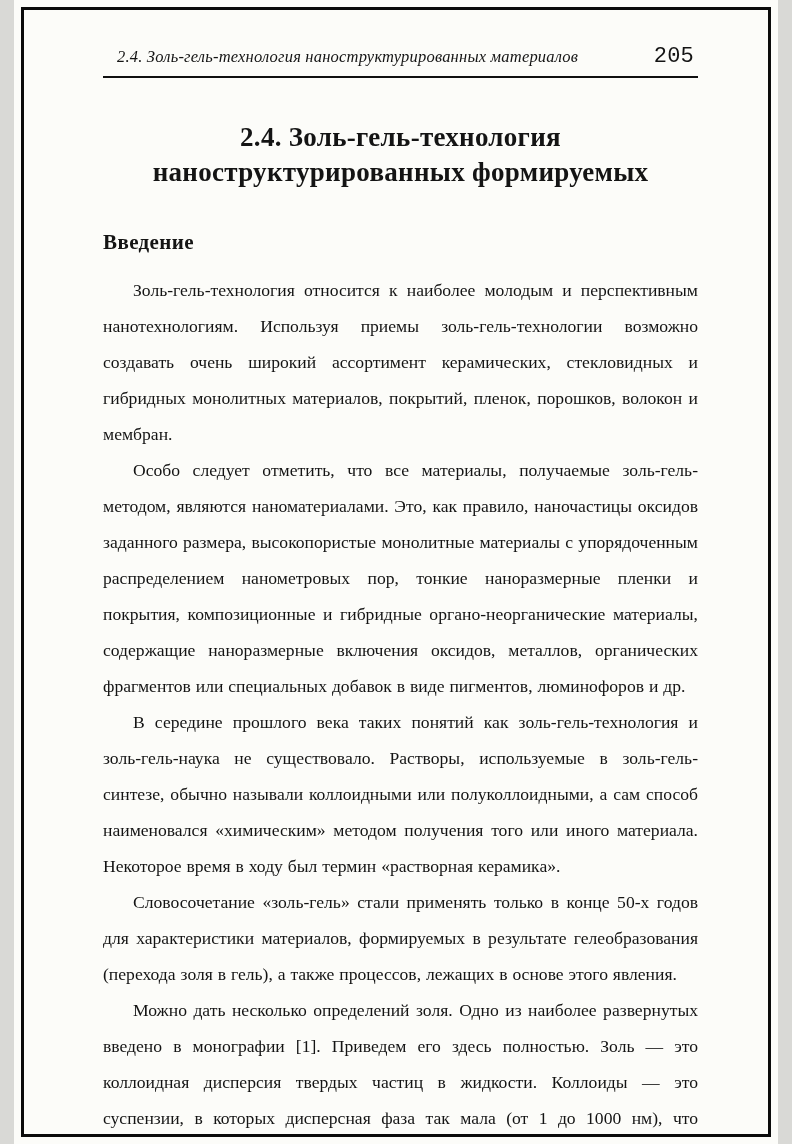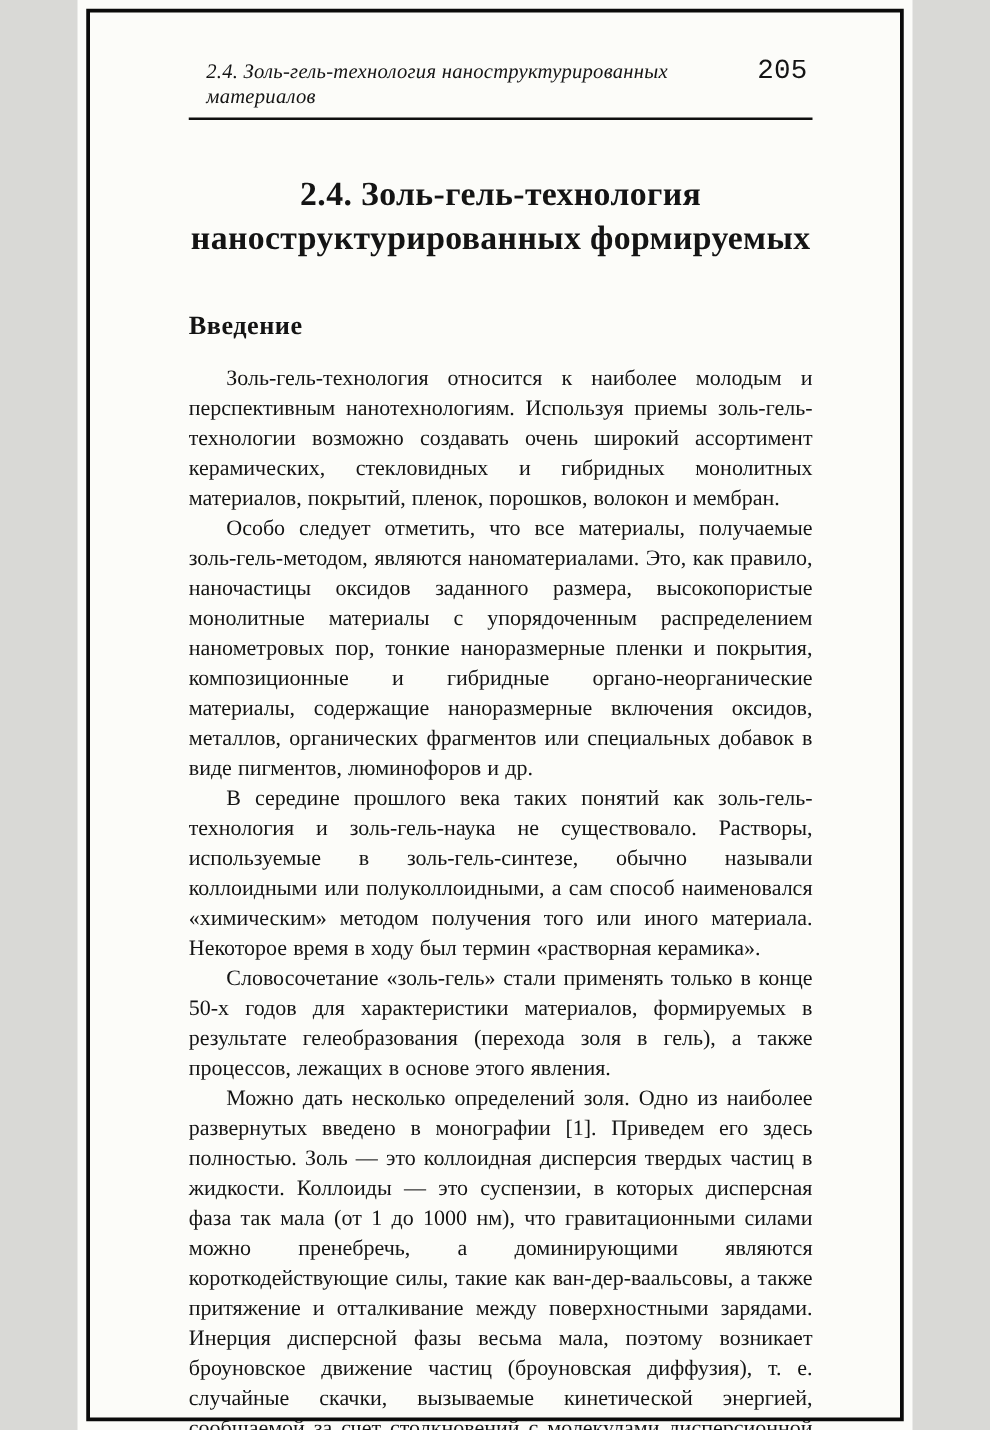--- a/index.html
+++ b/index.html
@@ -2,21 +2,21 @@
 <html lang="ru"><head>
 <meta charset="utf-8">
 <style>
   html, body {
     margin: 0;
     padding: 0;
     background: #d9d9d6;
   }
   .page {
     position: relative;
-    width: 668px;
+    width: 764px;
     height: 1144px;
     margin: 0 auto;
     background: #fcfcf9;
     box-sizing: border-box;
     overflow: hidden;
     font-family: "Liberation Serif", serif;
     color: #141414;
   }
   
   .scan-frame {
@@ -63,21 +63,21 @@
   }
   .section-heading {
     margin: 40px 0 17px 0;
     font-size: 21px;
     font-weight: bold;
     letter-spacing: 0.4px;
   }
   p.body {
     margin: 0;
     font-size: 17.6px;
-    line-height: 24px;
+    line-height: 36px;
     text-align: justify;
     text-indent: 30px;
     word-spacing: 0.5px;
   }
 </style>
 </head>
 <body>
 
 <div class="page">
   <div class="scan-frame"></div>

